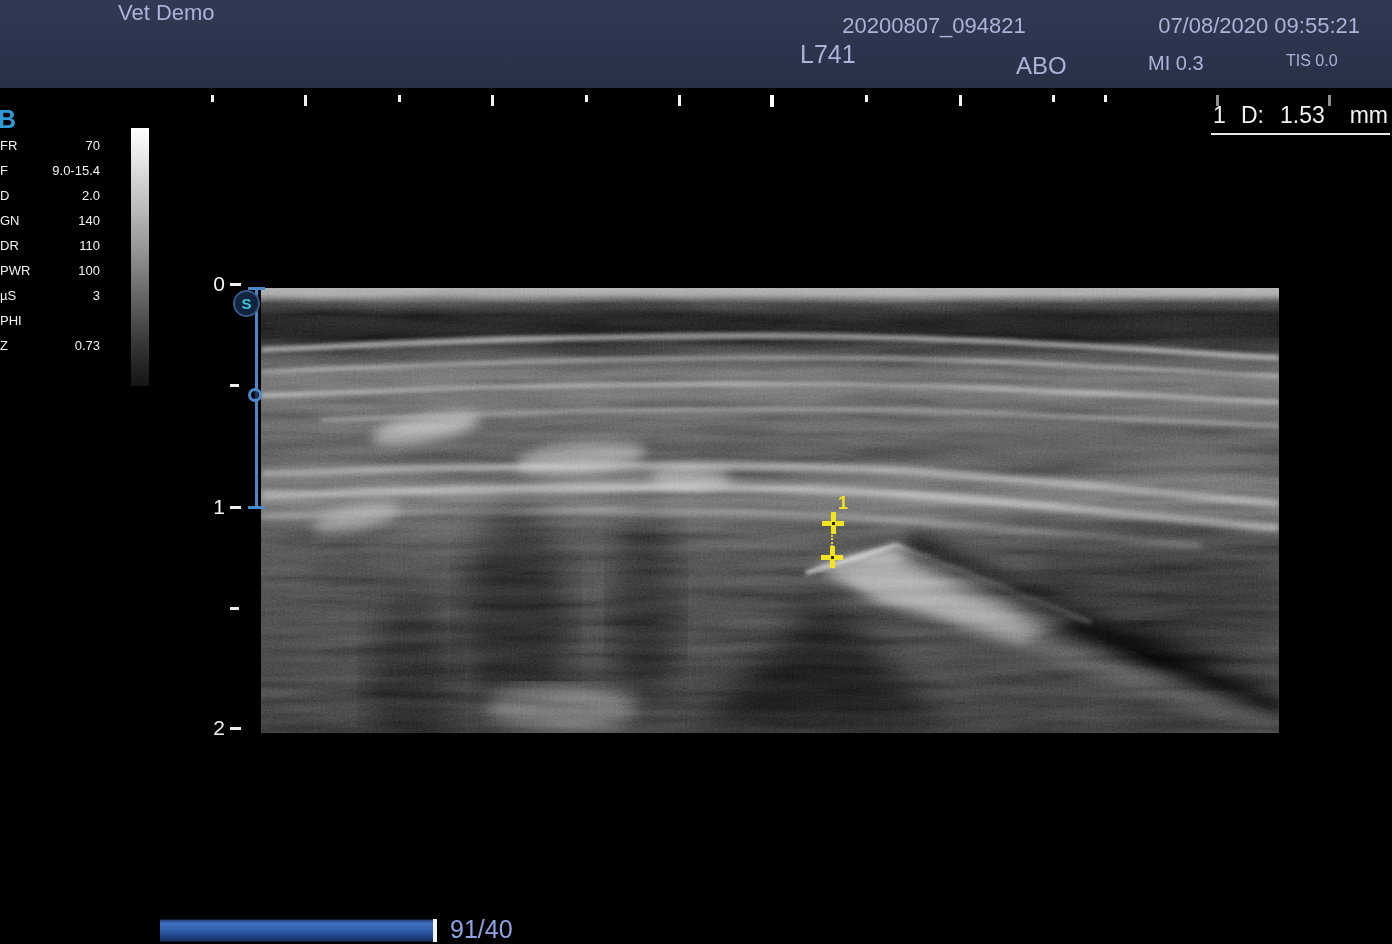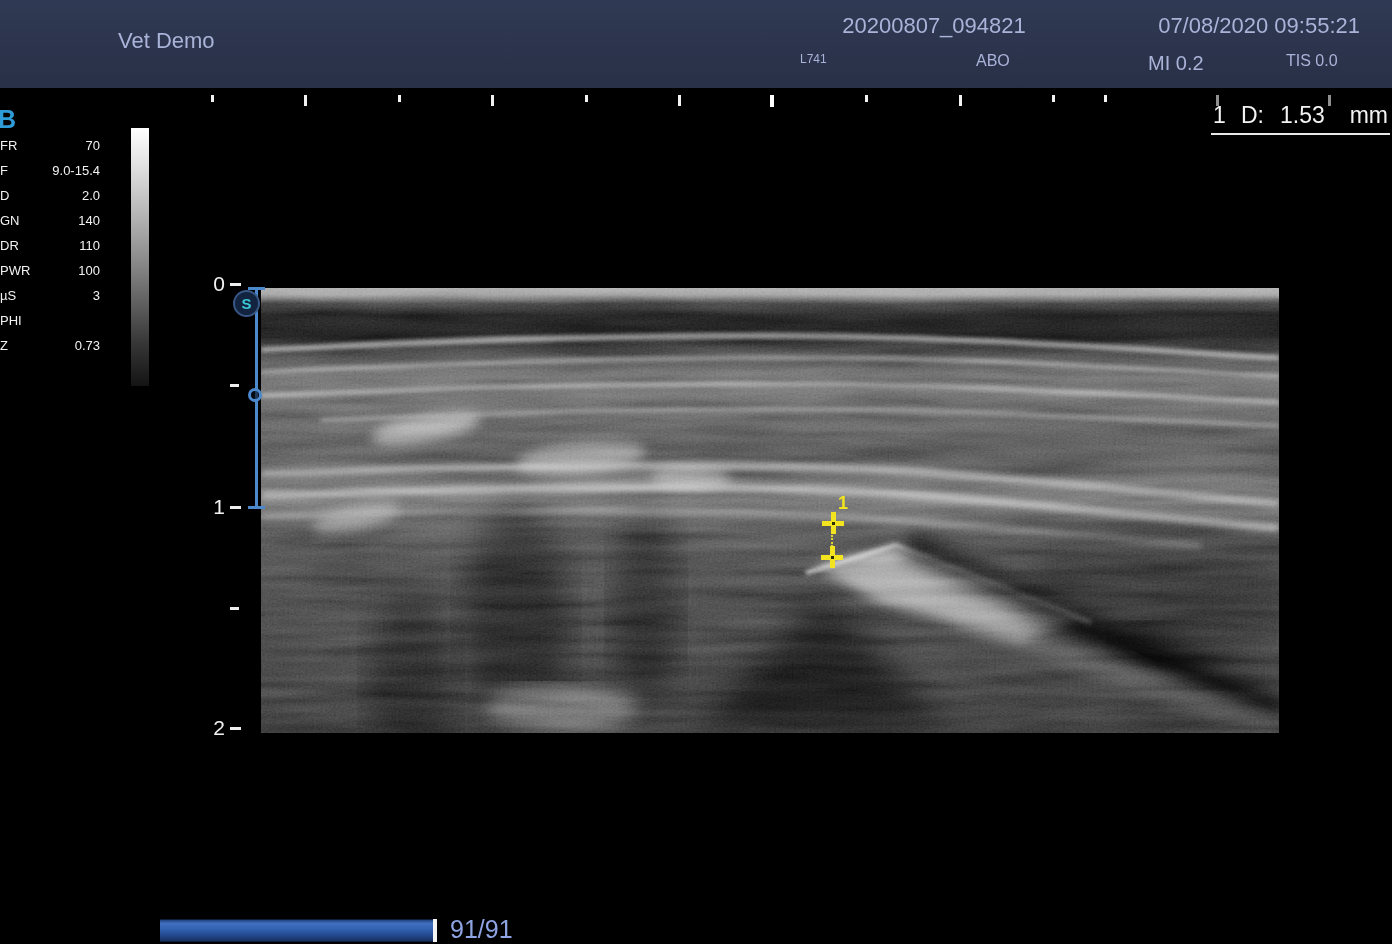--- a/index.html
+++ b/index.html
@@ -9,25 +9,25 @@
   }
   *{box-sizing:border-box;margin:0;padding:0}
   html,body{width:1392px;height:944px;overflow:hidden}
   body{background:#000;font-family:"Liberation Sans",sans-serif;position:relative}
 
   
   .header{position:absolute;left:0;top:0;width:1392px;height:88px;
     background:linear-gradient(180deg,var(--header_bg_top),var(--header_bg_bot));
     color:var(--header_text)}
   .header span{position:absolute;white-space:nowrap}
-  .h-patient{left:118px;top:28px;font-size:22px}
+  .h-patient{left:118px;top:0;font-size:22px}
   .h-exam{left:828px;top:13px;width:212px;text-align:center;font-size:22px}
   .h-date{right:32px;top:13px;font-size:22px}
-  .h-probe{left:800px;top:52px;font-size:12px}
-  .h-preset{left:976px;top:52px;font-size:16px}
+  .h-probe{left:800px;top:40px;font-size:25px}
+  .h-preset{left:1016px;top:52px;font-size:24px}
   .h-mi{left:1148px;top:52px;font-size:20px}
   .h-tis{left:1286px;top:52px;font-size:16px}
 
   
   .rt{position:absolute;top:95px;width:3px;background:#f2f2f2}
   .rt.s{height:7px}
   .rt.t{height:11px}
   .rt.c{width:4px;height:12px;background:#fff}
   .rt.dim{background:#8f8f8f}
 
@@ -83,21 +83,21 @@
 </style>
 </head>
 <body>
 
 <div class="header">
   <span class="h-patient">Vet Demo</span>
   <span class="h-exam">20200807_094821</span>
   <span class="h-date">07/08/2020 09:55:21</span>
   <span class="h-probe">L741</span>
   <span class="h-preset">ABO</span>
-  <span class="h-mi">MI 0.2</span>
+  <span class="h-mi">MI 0.3</span>
   <span class="h-tis">TIS 0.0</span>
 </div>
 
 <div>
   <div class="rt s" style="left:211px"></div>
   <div class="rt t" style="left:304px"></div>
   <div class="rt s" style="left:398px"></div>
   <div class="rt t" style="left:491px"></div>
   <div class="rt s" style="left:585px"></div>
   <div class="rt t" style="left:678px"></div>
@@ -288,13 +288,13 @@
     <span class="dot"></span>
   </div>
 <div class="cal-connector"></div>
 <div class="cal-cross" style="left:821px;top:546px">
     <span class="dot"></span>
   </div>
 
 <div class="cine">
   <div class="cine-cursor"></div>
 </div>
-<div class="cine-counter">91/91</div>
+<div class="cine-counter">91/40</div>
 
 </body></html>

